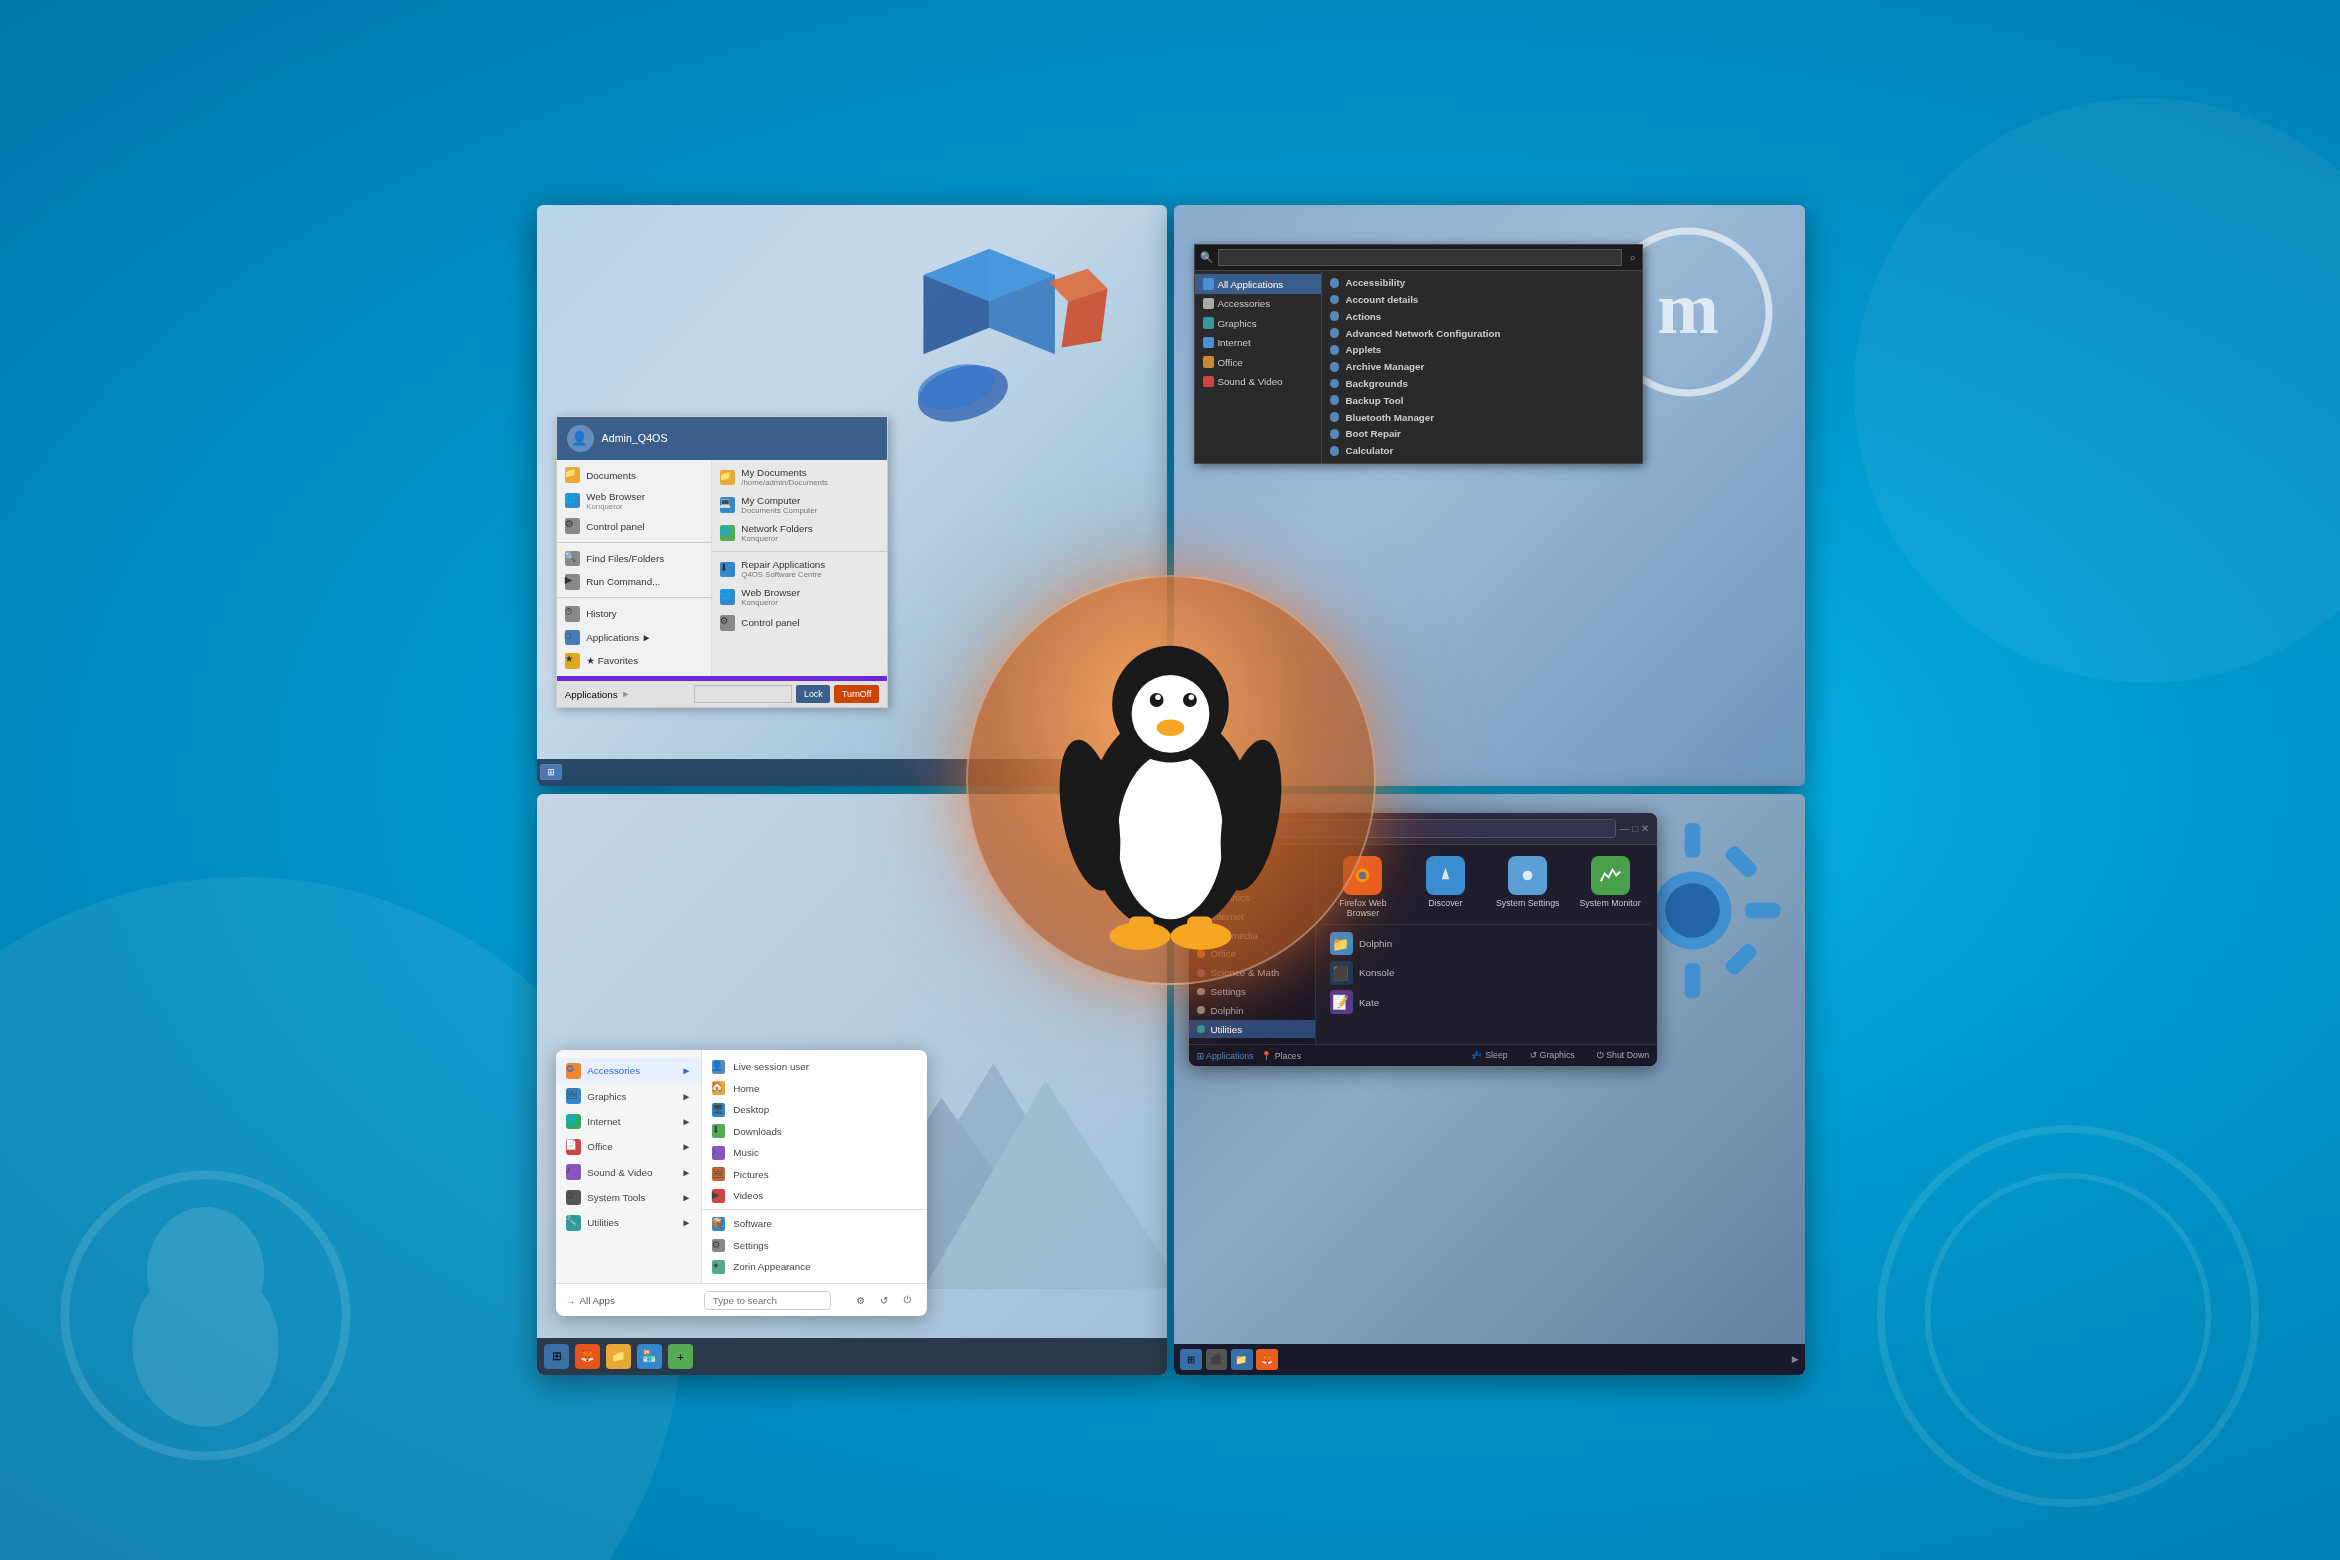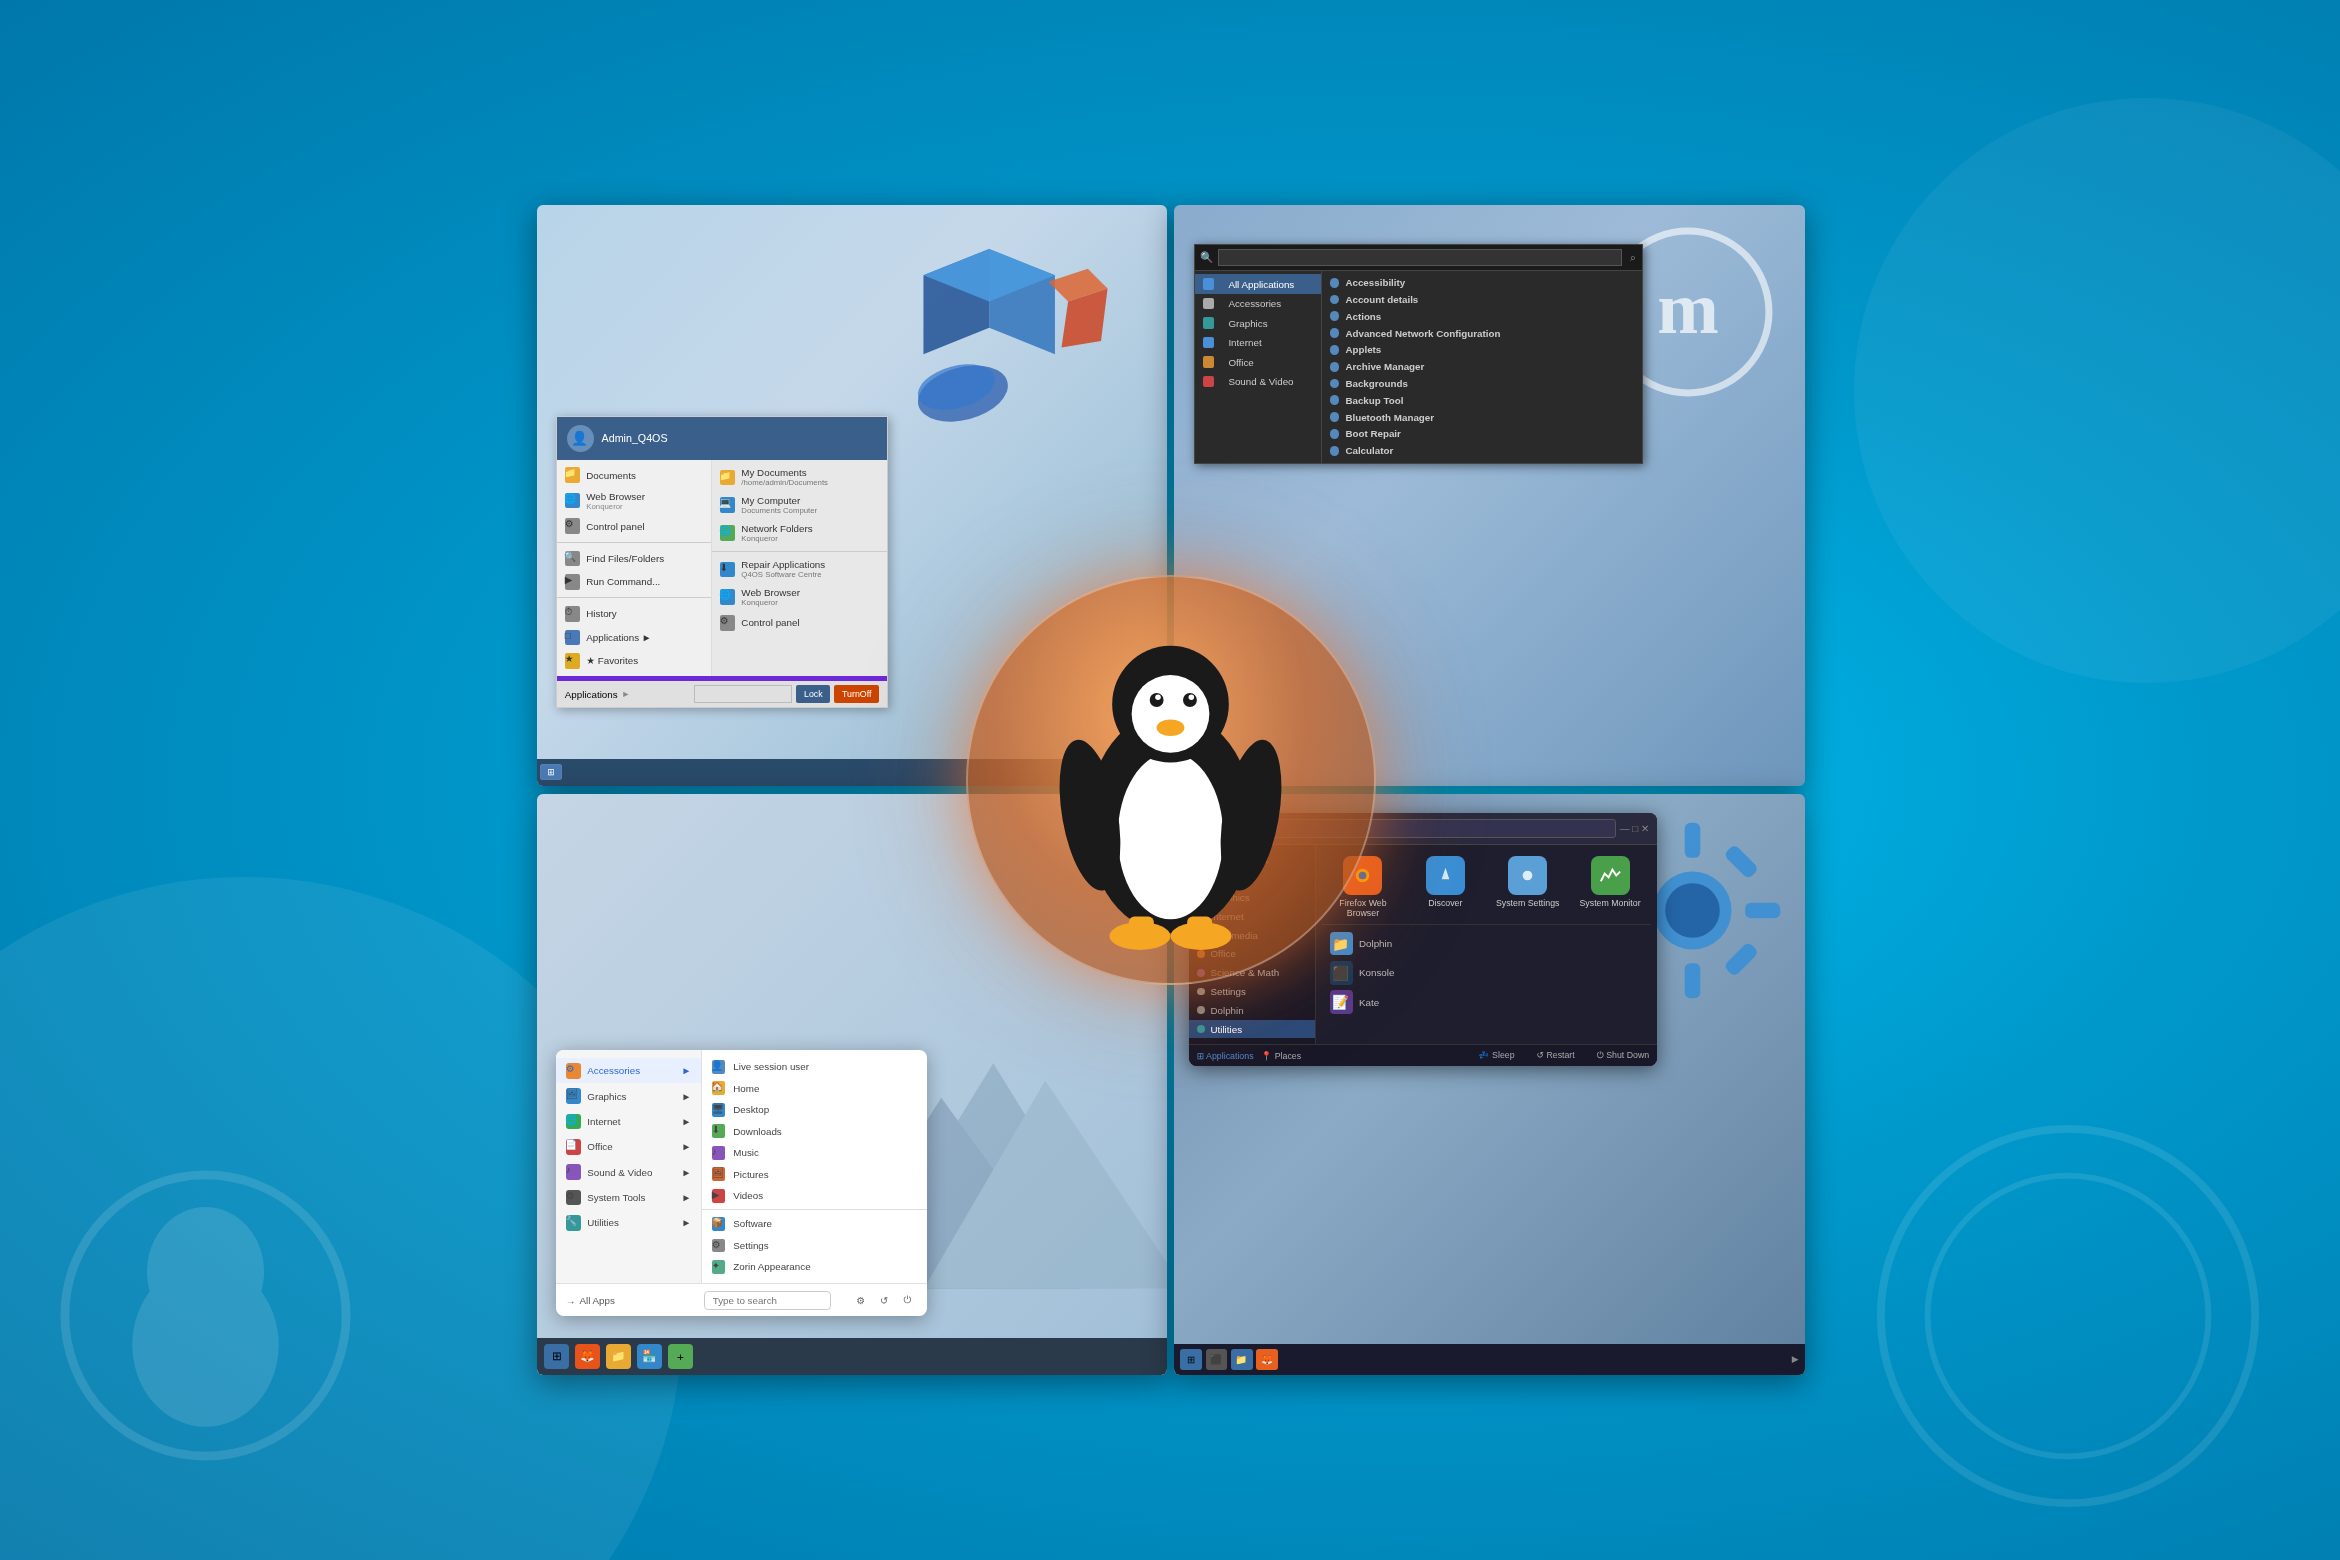--- a/index.html
+++ b/index.html
@@ -241,21 +241,21 @@
 
     .mint-categories {
       width: 127px;
       border-right: 1px solid #444;
       padding: 3.9px 0;
     }
 
     .mint-cat-item {
       display: flex;
       align-items: center;
-      gap: 14px;
+      gap: 3px;
       padding: 3.9px 7.8px;
       font-size: 9.8px;
       cursor: pointer;
       color: #ccc;
     }
 
     .mint-cat-item.active {
       background: #3a5f8a;
       color: white;
     }
@@ -1073,21 +1073,21 @@
           </div>
         </div>
 
         <div class="kde-bottom-bar">
           <div style="display:flex;gap:7.8px;font-size:8.8px;color:#aaa;">
             <span style="cursor:pointer;color:#5588cc;">⊞ Applications</span>
             <span style="cursor:pointer;">📍 Places</span>
           </div>
           <div style="display:flex;gap:22px;font-size:8.8px;color:#aaa;">
             <span style="cursor:pointer;">💤 Sleep</span>
-            <span style="cursor:pointer;">↺ Restart</span>
+            <span style="cursor:pointer;">↺ Graphics</span>
             <span style="cursor:pointer;">⏻ Shut Down</span>
           </div>
         </div>
       </div>
 
       <div class="kde-taskbar">
         <div style="width:21.5px;height:21.5px;background:#3a6fa5;border-radius:2.9px;display:flex;align-items:center;justify-content:center;font-size:9.8px;cursor:pointer;">⊞</div>
         <div style="width:21.5px;height:21.5px;background:#555;border-radius:2.9px;display:flex;align-items:center;justify-content:center;font-size:9.8px;">⬛</div>
         <div style="width:21.5px;height:21.5px;background:#3a6fa5;border-radius:2.9px;display:flex;align-items:center;justify-content:center;font-size:9.8px;">📁</div>
         <div style="width:21.5px;height:21.5px;background:#e86020;border-radius:2.9px;display:flex;align-items:center;justify-content:center;font-size:9.8px;">🦊</div>

